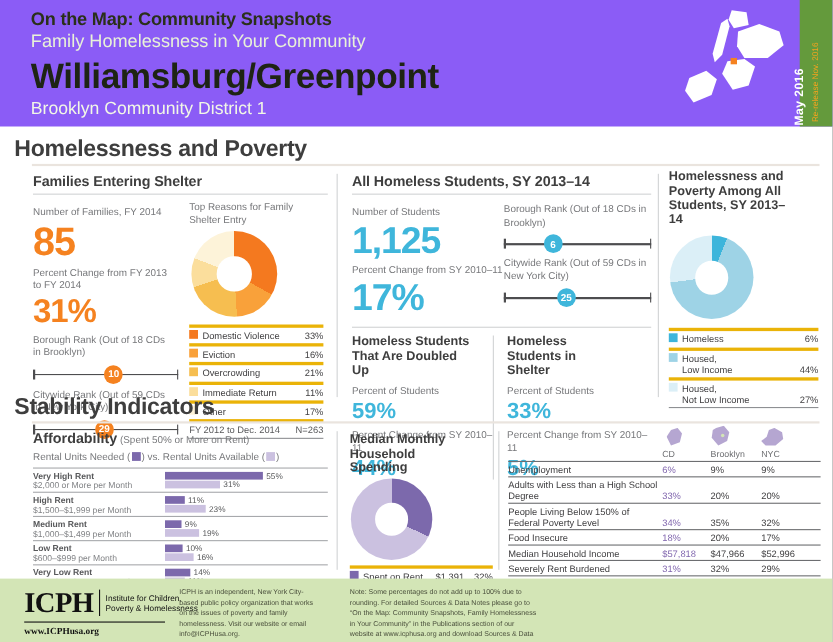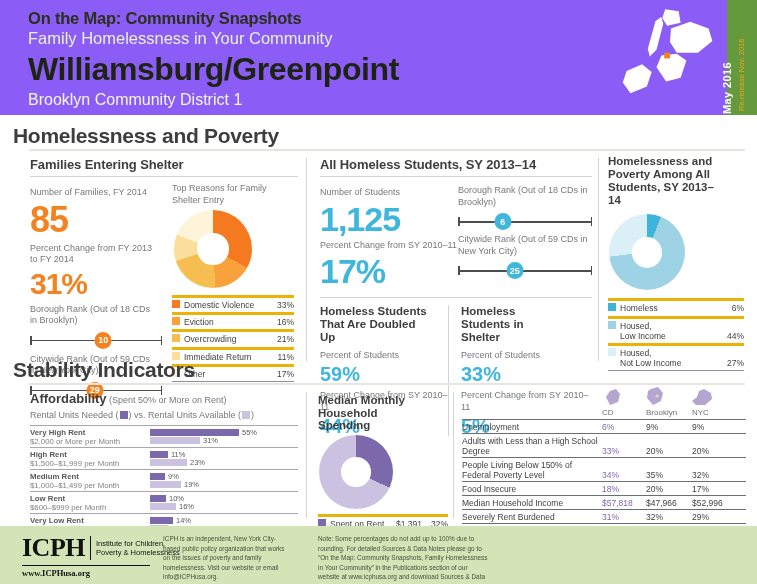--- a/index.html
+++ b/index.html
@@ -201,20 +201,24 @@
             <div class="leg-row">
               <span class="sw" style="background: rgb(251, 222, 156);"></span>
               <span class="leg-lab">Immediate Return</span>
               <span class="leg-val">11%</span>
             </div>
             <div class="leg-row">
               <span class="sw" style="background: rgb(253, 243, 217);"></span>
               <span class="leg-lab">Other</span>
               <span class="leg-val">17%</span>
             </div>
+            <div class="leg-row foot">
+              <span>FY 2012 to Dec. 2014</span>
+              <span class="leg-val">N=263</span>
+            </div>
           </div>
       </div>
     </div>
   </div>
 
   <div class="vdiv" style="left:306px;top:158px;height:203px"></div>
 
   <div id="students">
     <div class="col-title">All Homeless Students, SY 2013–14</div>
     <div class="col-underline"></div>

